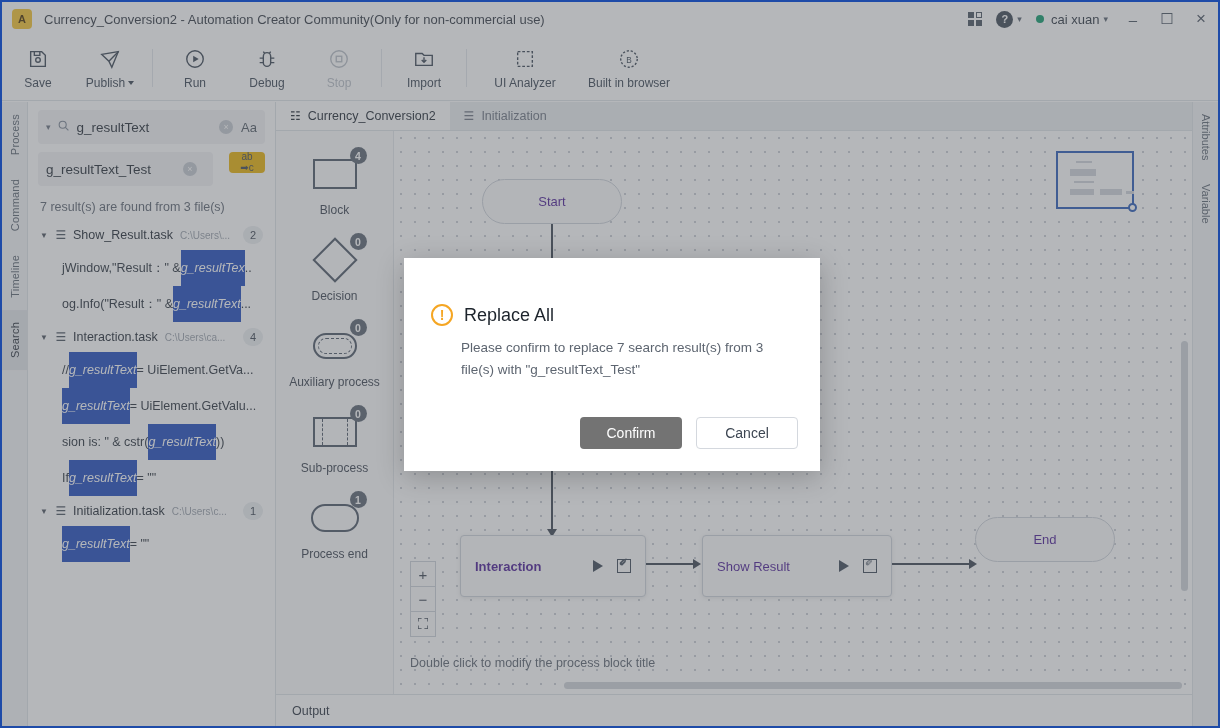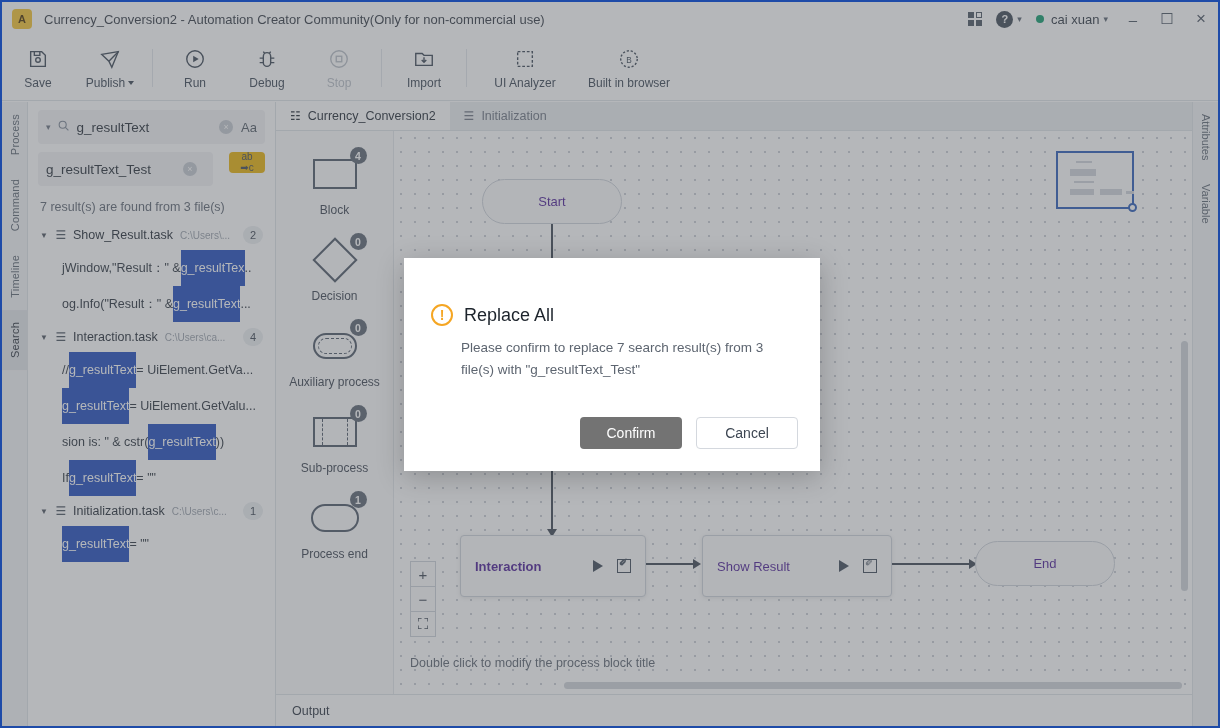--- a/index.html
+++ b/index.html
@@ -121,21 +121,21 @@
   .file-path { font-size: 10px; color: #9aa1ab; margin-left: 7px; }
   .file-badge {
     margin-left: auto; min-width: 20px; height: 18px; border-radius: 9px; background: #eceef1;
     color: #3d4652; font-size: 11px; display: flex; align-items: center; justify-content: center;
     padding: 0 6px; margin-right: 2px;
   }
   .hit-row {
     height: 36px; display: flex; align-items: center; padding-left: 24px;
     font-size: 12.5px; color: #2a323c; white-space: nowrap; overflow: hidden;
   }
-  .hl { background: #1f4bbd; color: #ffffff; padding: 19px 0; }
+  .hl { background: #1f4bbd; color: #ffffff; padding: 19px 0; font-style: italic; }
 
   
   .tabstrip {
     position: absolute; left: 274px; right: 26px; top: 100px; height: 29px;
     background: #eceef1; display: flex; align-items: stretch;
     border-bottom: 1px solid #dfe3e8;
   }
   .ctab {
     display: flex; align-items: center; gap: 7px; padding: 0 14px;
     font-size: 12.5px; color: #6d7581;
@@ -549,21 +549,21 @@
       <span>Show Result</span>
       <span class="nactions">
         <span class="play-tri"></span>
         <span class="edit-ic"></span>
       </span>
     </div>
 
     <div class="conn" style="left:498px; top:432px; width:80px; height:2px;"></div>
     <div class="arrow-rt" style="left:575px; top:428px;"></div>
 
-    <div class="node round" style="left:581px; top:410px; width:140px; height:45px;">
+    <div class="node round" style="left:581px; top:386px; width:140px; height:45px;">
       <span>End</span>
     </div>
 
     <div class="zoomctl">
       <div class="zbtn">+</div>
       <div class="zbtn">−</div>
       <div class="zbtn">⛶</div>
     </div>
     <div class="canvas-hint">Double click to modify the process block title</div>
     <div class="hscroll"></div>

